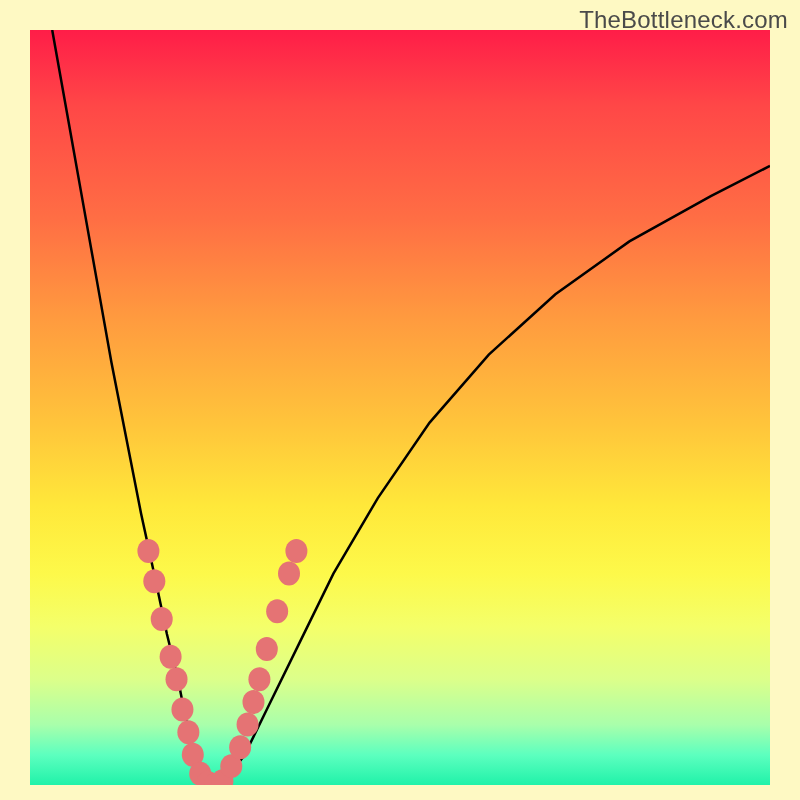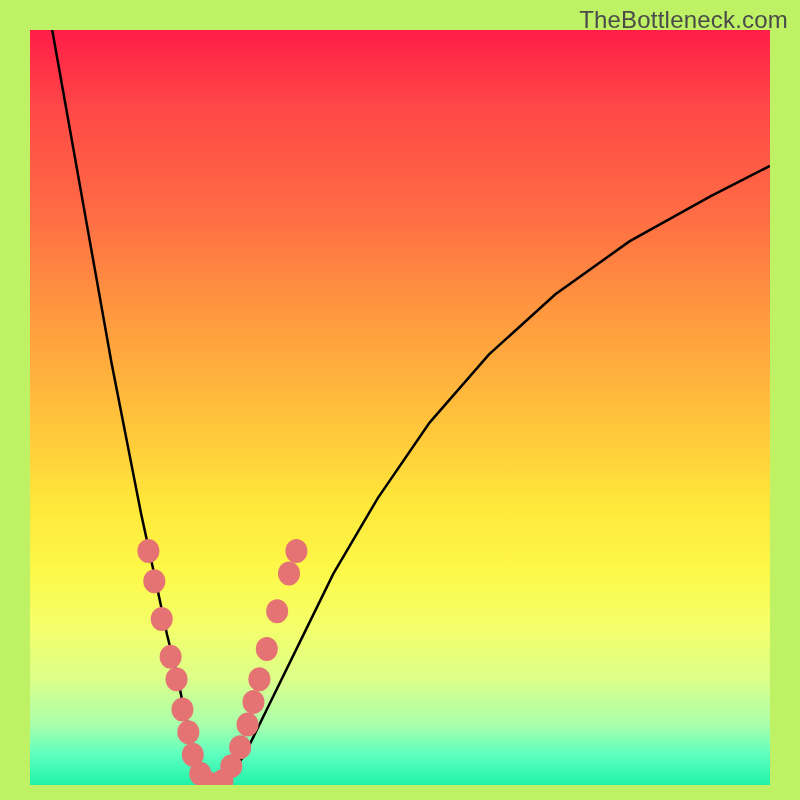--- a/index.html
+++ b/index.html
@@ -8,21 +8,21 @@
     width: 800px;
     height: 800px;
     overflow: hidden;
     background: #000;
     font-family: Arial, Helvetica, sans-serif;
   }
   .stage {
     position: relative;
     width: 800px;
     height: 800px;
-    background: #bef264;
+    background: #fef9c3;
   }
   .plot-area {
     position: absolute;
     left: 30px;
     top: 30px;
     width: 740px;
     height: 755px;
     
     background: linear-gradient(
       to bottom,

